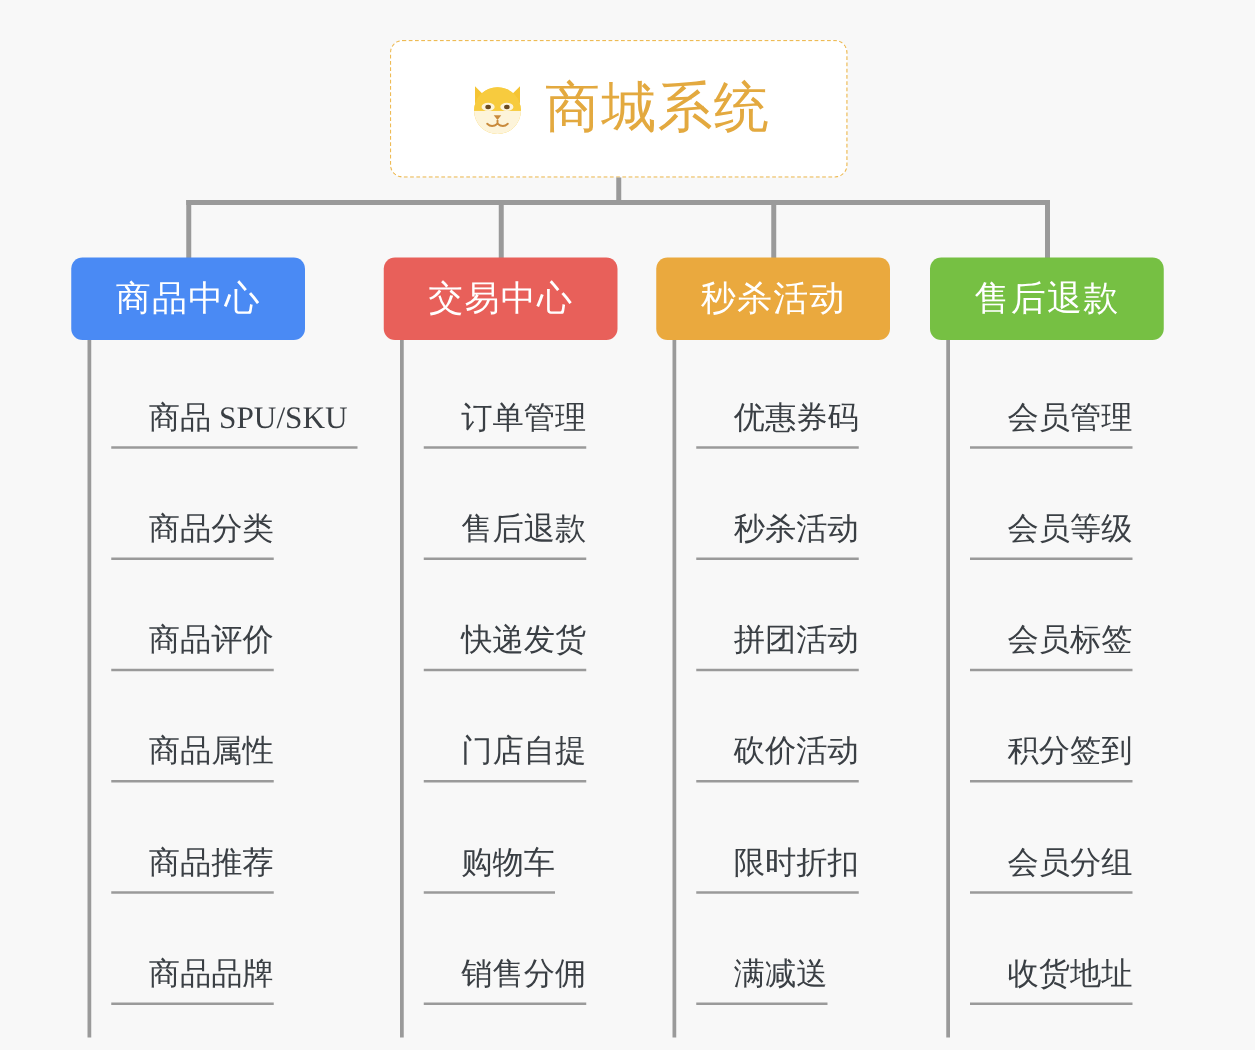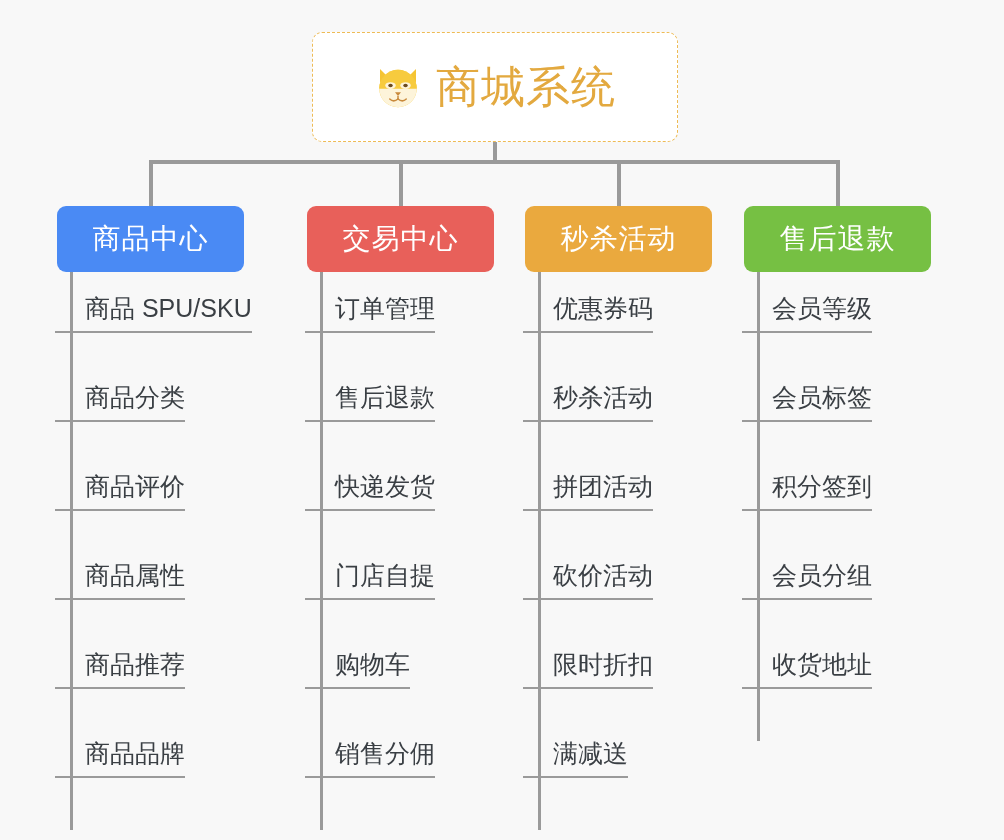--- a/index.html
+++ b/index.html
@@ -100,22 +100,23 @@
     position: relative;
     margin-left: 13px;
     padding-top: 24px;
     border-left: 3px solid #9a9a9a;
   }
 
   .leaf-item {
     position: relative;
     height: 89px;
     display: flex;
-    align-items: flex-start;
-    padding-left: 12px;
+    align-items: center;
+    padding-left: 46px;
+    font-family: Liberation Serif, serif;
   }
 
   .leaf-label {
     position: relative;
     font-size: 25px;
     color: #3a3f44;
     line-height: 1;
     padding-bottom: 12px;
     white-space: nowrap;
   }
@@ -227,20 +228,23 @@
           </div>
           <div class="leaf-item">
             <span class="leaf-label">满减送<span class="leaf-rule" style="width: 105px;"></span></span>
           </div>
         </div>
       </div>
       <div class="column" style="left: 744px; width: 187px;">
         <div class="cat-header" style="background: rgb(118, 192, 67);">售后退款</div>
         <div class="items">
           <div class="leaf-item">
+            <span class="leaf-label">会员管理<span class="leaf-rule" style="width: 130px;"></span></span>
+          </div>
+          <div class="leaf-item">
             <span class="leaf-label">会员等级<span class="leaf-rule" style="width: 130px;"></span></span>
           </div>
           <div class="leaf-item">
             <span class="leaf-label">会员标签<span class="leaf-rule" style="width: 130px;"></span></span>
           </div>
           <div class="leaf-item">
             <span class="leaf-label">积分签到<span class="leaf-rule" style="width: 130px;"></span></span>
           </div>
           <div class="leaf-item">
             <span class="leaf-label">会员分组<span class="leaf-rule" style="width: 130px;"></span></span>

